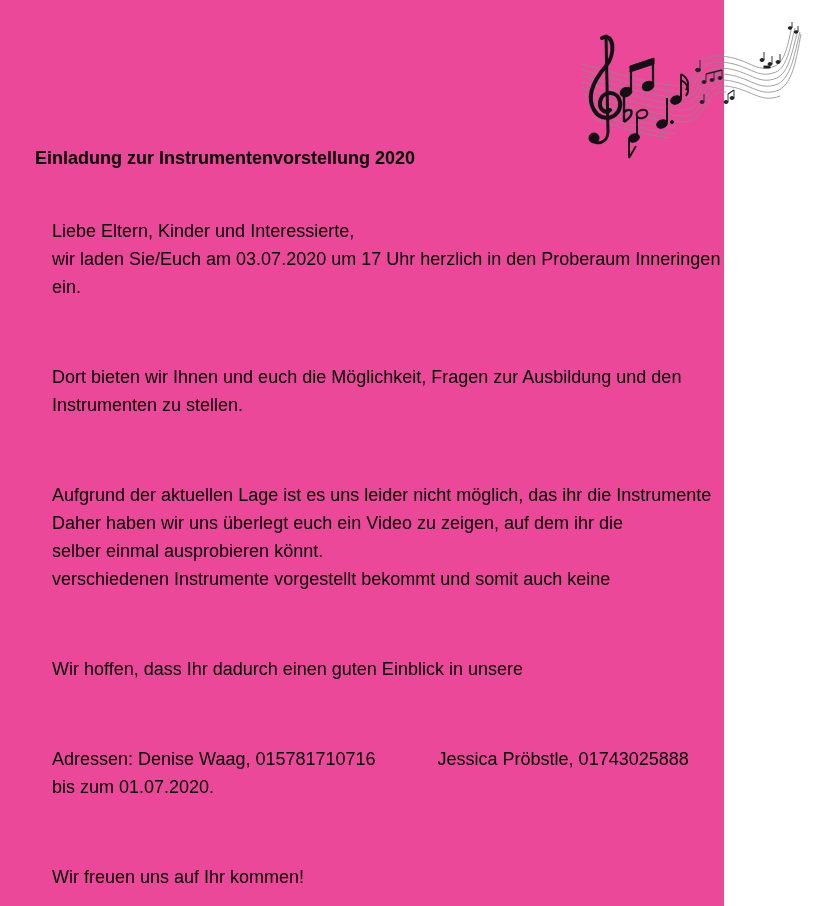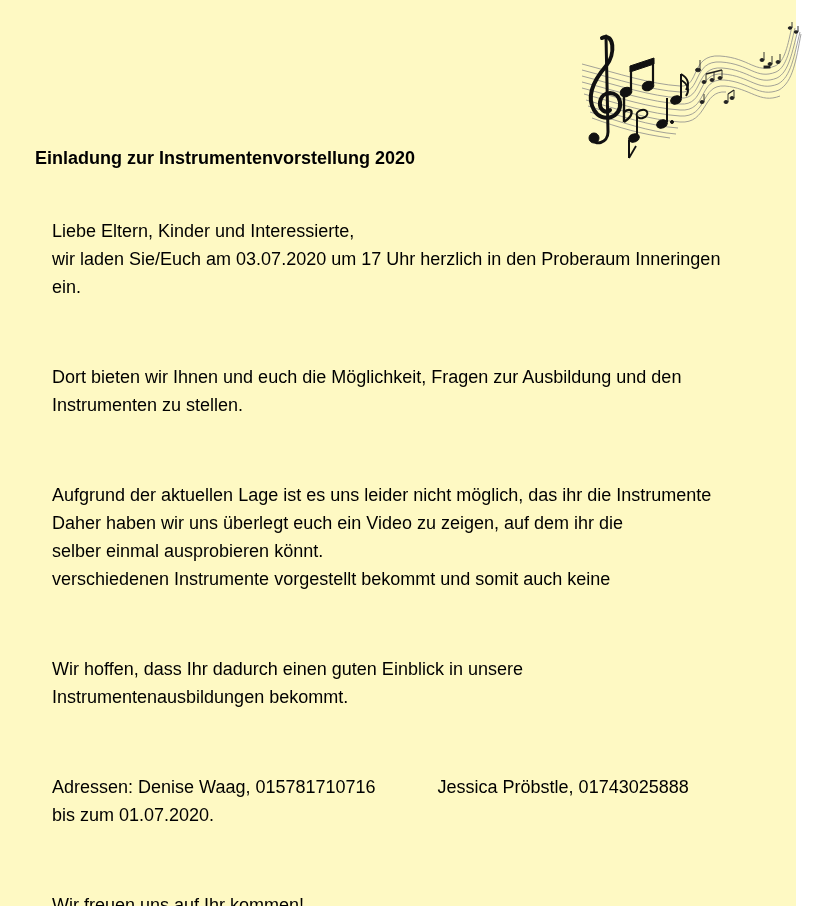--- a/index.html
+++ b/index.html
@@ -11,22 +11,22 @@
       width: 836px;
       height: 906px;
       position: relative;
       overflow: hidden;
       font-family: "Liberation Sans", "DejaVu Sans", sans-serif;
       color: #000000;
     }
     .page {
       position: absolute;
       left: 0; top: 0;
-      width: 796px; height: 906px;
-      background: #fef9c3;
+      width: 724px; height: 906px;
+      background: #ec4899;
     }
     .music-graphic {
       position: absolute;
       left: 580px;
       top: 14px;
       width: 222px;
       height: 146px;
     }
     .letter {
       position: absolute;
@@ -173,21 +173,20 @@
     <p class="para">
       <span class="line">Aufgrund der aktuellen Lage ist es uns leider nicht möglich, das ihr die Instrumente</span>
       <span class="line">Daher haben wir uns überlegt euch ein Video zu zeigen, auf dem ihr die</span>
       <span class="line">selber einmal ausprobieren könnt.</span>
       <span class="line">verschiedenen Instrumente vorgestellt bekommt und somit auch keine</span>
     </p>
     <div class="gap"></div>
 
     <p class="para">
       <span class="line">Wir hoffen, dass Ihr dadurch einen guten Einblick in unsere</span>
-      <span class="line">Instrumentenausbildungen bekommt.</span>
     </p>
     <div class="gap"></div>
 
     <p class="para">
       <span class="line">
         <span>Adressen: </span><span>Denise Waag, 015781710716</span><span class="contact-gap"></span><span>Jessica Pröbstle, 01743025888</span>
       </span>
       <span class="line">bis zum 01.07.2020.</span>
     </p>
     <div class="gap"></div>

